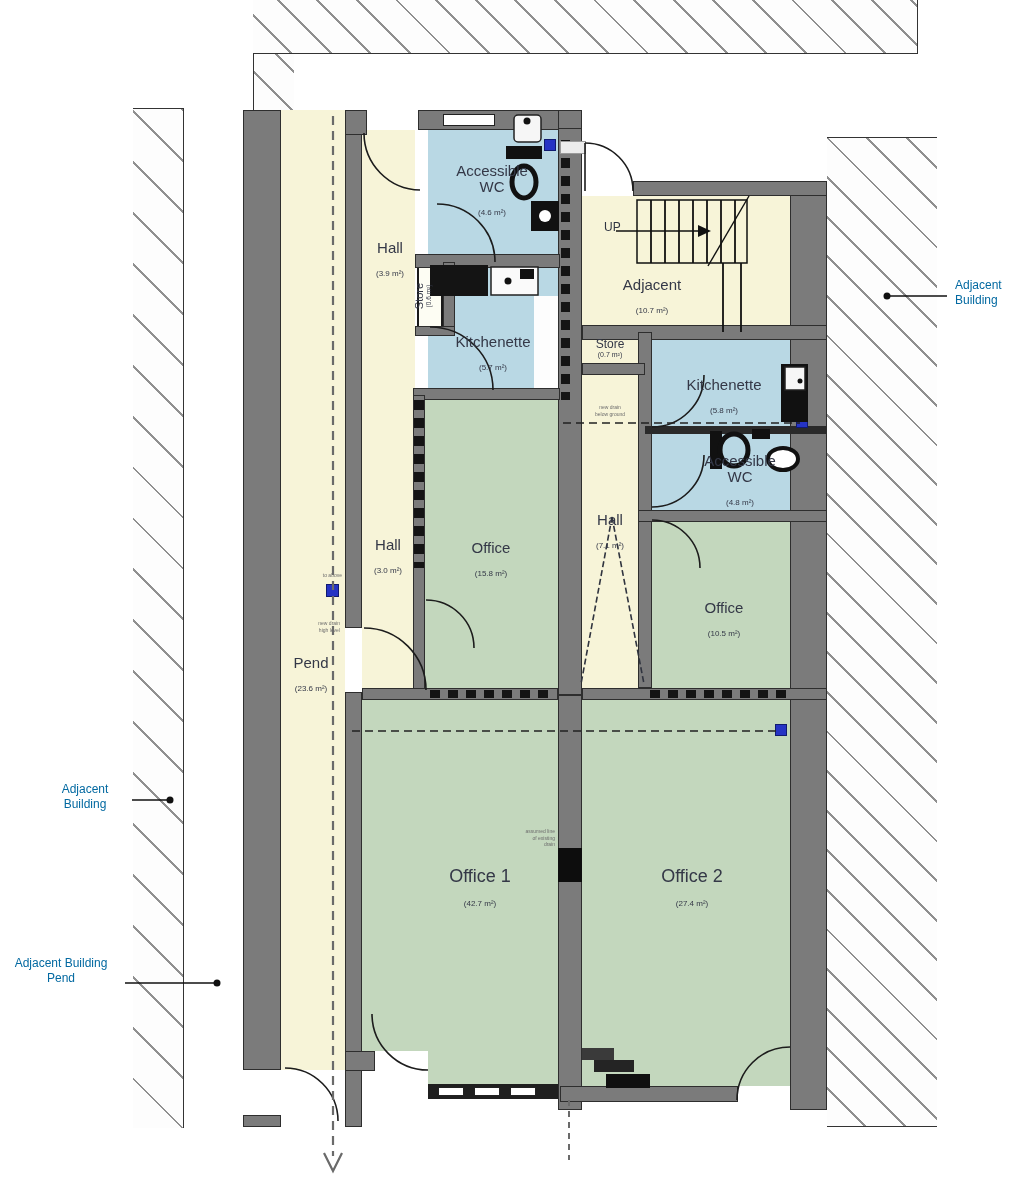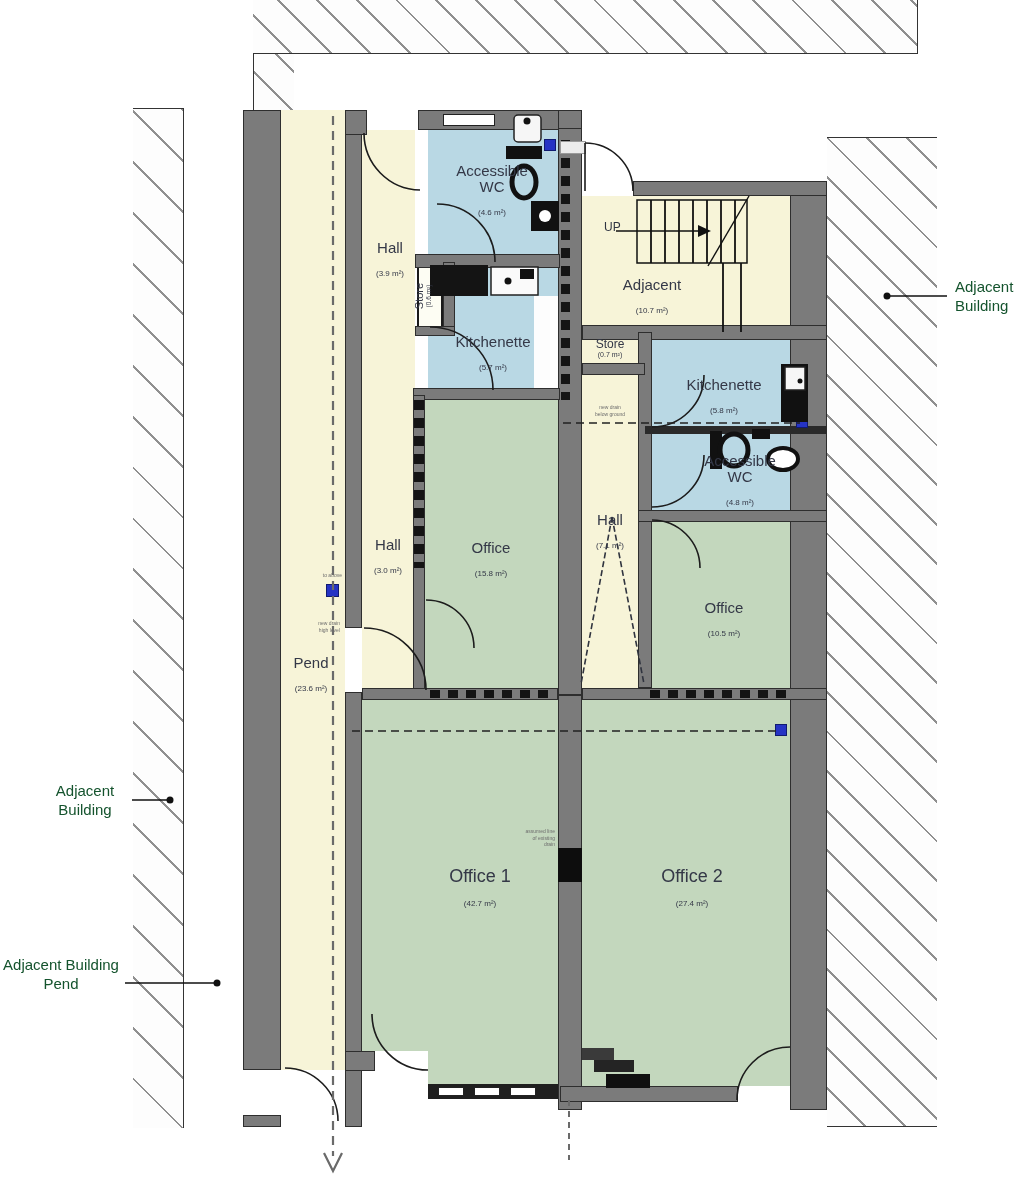--- a/index.html
+++ b/index.html
@@ -17,21 +17,21 @@
   .blue{background:#b9d8e4;}
   .green{background:#c3d7bd;}
   .white{background:#fdfdfd;}
   
   .dashv{background-image:repeating-linear-gradient(180deg,#141414 0 10px,rgba(0,0,0,0) 10px 18px);}
   .dashh{background-image:repeating-linear-gradient(90deg,#141414 0 10px,rgba(0,0,0,0) 10px 18px);}
   .room-label{color:#343847;text-align:center;line-height:1.05;}
   .room-name{font-size:15px;}
   .room-name-big{font-size:18px;}
   .room-area{font-size:8px;margin-top:14px;}
-  .annot{color:#14532d;font-size:15px;line-height:1.25;}
+  .annot{color:#0369a1;font-size:12px;line-height:1.25;}
   .tiny{color:#6d6d6d;font-size:5px;line-height:1.3;}
   .ml{white-space:pre-line;}
   .marker{background:#2533c4;border:1px solid #101a70;box-sizing:border-box;}
   .winslit{background:#ffffff;border:1px solid #222;box-sizing:border-box;}
   svg.overlay{position:absolute;left:0;top:0;pointer-events:none;}
 </style>
 </head>
 <body>
 
 <div class="plan">

